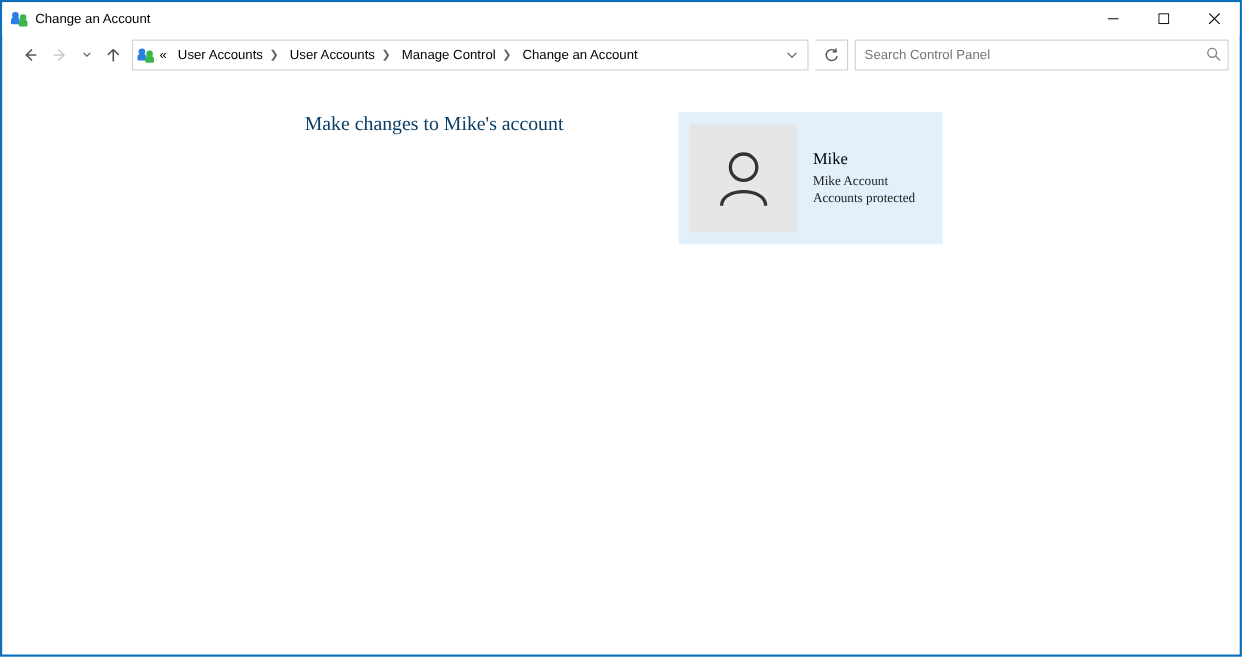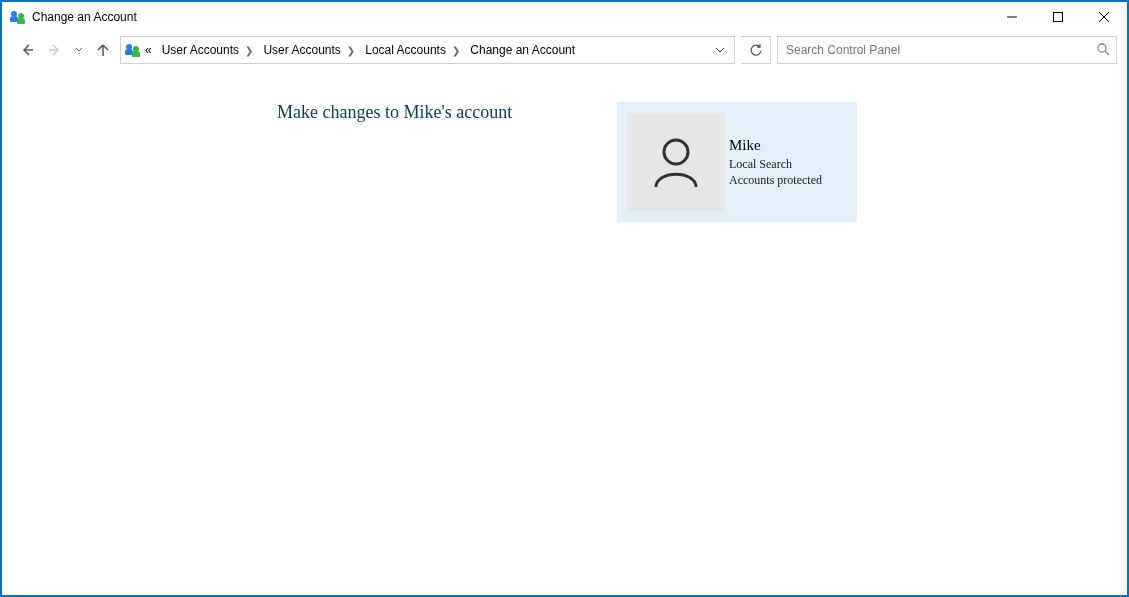--- a/index.html
+++ b/index.html
@@ -116,21 +116,21 @@
   .action-links .gap { height: 10px; }
 
   .account-card {
     margin-left: 10px;
     width: 240px;
     height: 120px;
     background: #e1f0fb;
     display: flex;
     align-items: center;
     padding: 10px;
-    gap: 4px;
+    gap: 14px;
   }
   .avatar-box {
     width: 98px; height: 98px;
     background: #e6e6e6;
     display:flex; align-items:center; justify-content:center;
   }
   .account-text .name { font-size: 15px; margin-bottom:2px;}
   .account-text .meta { font-size: 12px; color:#222; line-height:16px;}
 
   
@@ -215,21 +215,21 @@
     </span>
     <span class="crumb">
       <span>User Accounts</span>
       <span class="sep">❯</span>
     </span>
     <span class="crumb">
       <span>User Accounts</span>
       <span class="sep">❯</span>
     </span>
     <span class="crumb">
-      <span>Local Accounts</span>
+      <span>Manage Control</span>
       <span class="sep">❯</span>
     </span>
     <span class="crumb">
       <span>Change an Account</span>
     </span>
     <span class="addr-spacer"></span>
     <span class="addr-dropdown">
       <svg width="10" height="10">
           <path d="M1 3 L5 7 L9 3" fill="none" stroke="#555" stroke-width="1"></path>
         </svg>
@@ -260,17 +260,17 @@
 
   <div class="account-card">
     <div class="avatar-box">
       <svg width="60" height="60">
         <circle cx="30" cy="20" r="12" fill="none" stroke="#333" stroke-width="3"></circle>
         <path d="M10 55 C10 38 50 38 50 55" fill="none" stroke="#333" stroke-width="3"></path>
       </svg>
     </div>
     <div class="account-text">
       <div class="name">Mike</div>
-      <div class="meta">Local Search</div>
+      <div class="meta">Mike Account</div>
       <div class="meta">Accounts protected</div>
     </div>
   </div>
 </div>
 
 </body></html>

